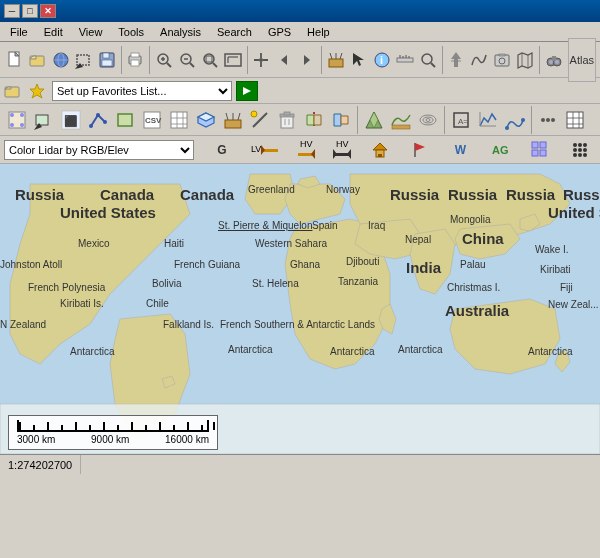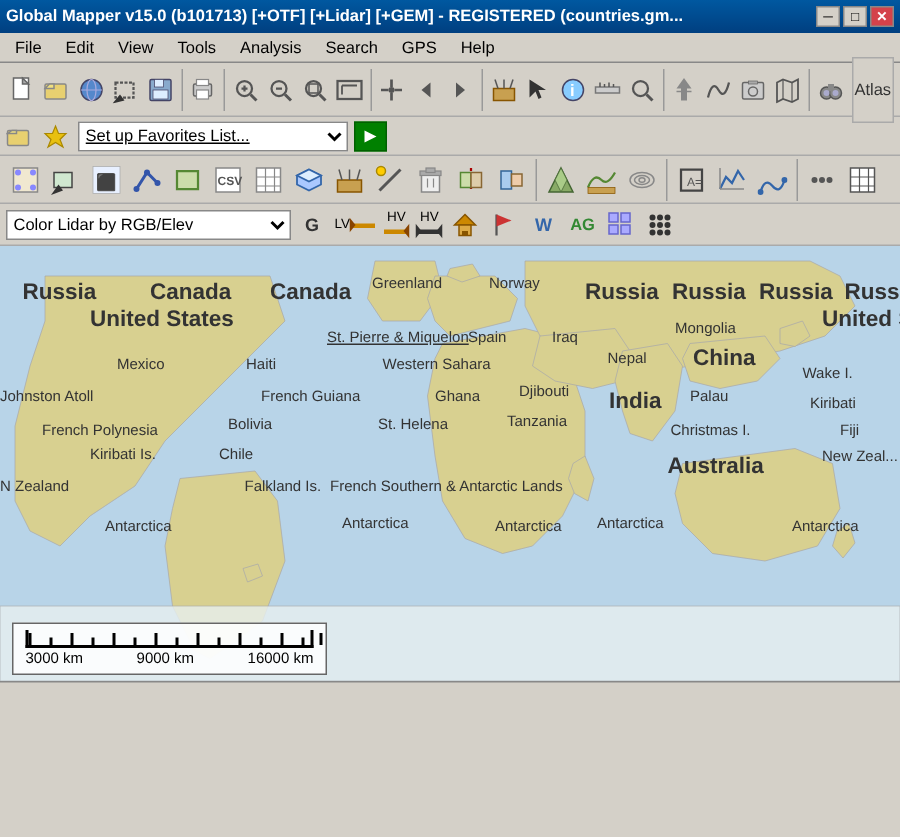--- a/index.html
+++ b/index.html
@@ -70,21 +70,20 @@
 
     
     #favbar {
       background: #d4d0c8;
       height: 26px;
       display: flex;
       align-items: center;
       padding: 2px 4px;
       gap: 4px;
       border-bottom: 1px solid #aaa;
-      text-decoration: underline;
     }
     .fav-select {
       width: 180px; height: 20px; font-size: 11px;
       border: 1px solid #888; background: white;
     }
     .fav-run {
       width: 22px; height: 20px; background: #008000;
       border: 1px solid #006000;
       display: flex; align-items: center; justify-content: center;
       cursor: pointer;
@@ -103,21 +102,21 @@
     }
 
     
     #layerbar {
       background: #d4d0c8;
       height: 28px;
       display: flex;
       align-items: center;
       padding: 2px 4px;
       border-bottom: 1px solid #aaa;
-      gap: 2px;
+      gap: 16px;
     }
     .layer-select {
       width: 190px; height: 20px; font-size: 11px;
       border: 1px solid #888; background: white;
     }
 
     
     #map {
       width: 600px;
       height: 290px;
@@ -201,21 +200,20 @@
       width: 26px; height: 26px; background: #d4d0c8;
       border: 1px solid transparent;
       display: flex; align-items: center; justify-content: center;
       cursor: pointer; font-size: 11px; color: #333;
     }
   </style>
 </head>
 <body>
 
 <div id="titlebar">
-  <span id="titlebar-title">Global Mapper v15.0 (b101713) [+OTF] [+Lidar] [+GEM] - REGISTERED (countries.gm...</span>
   <div id="titlebar-controls">
     <div class="title-btn">─</div>
     <div class="title-btn">□</div>
     <div class="title-btn close">✕</div>
   </div>
 </div>
 
 <div id="menubar">
   <span class="menu-item">File</span>
   <span class="menu-item">Edit</span>
@@ -739,13 +737,16 @@
     </div>
     <div class="scale-labels">
       <span>3000 km</span>
       <span>9000 km</span>
       <span>16000 km</span>
     </div>
   </div>
 </div>
 
 <div id="statusbar">
+  <div class="status-item">
+    <span>1:274202700</span>
+  </div>
 </div>
 
 </body></html>

